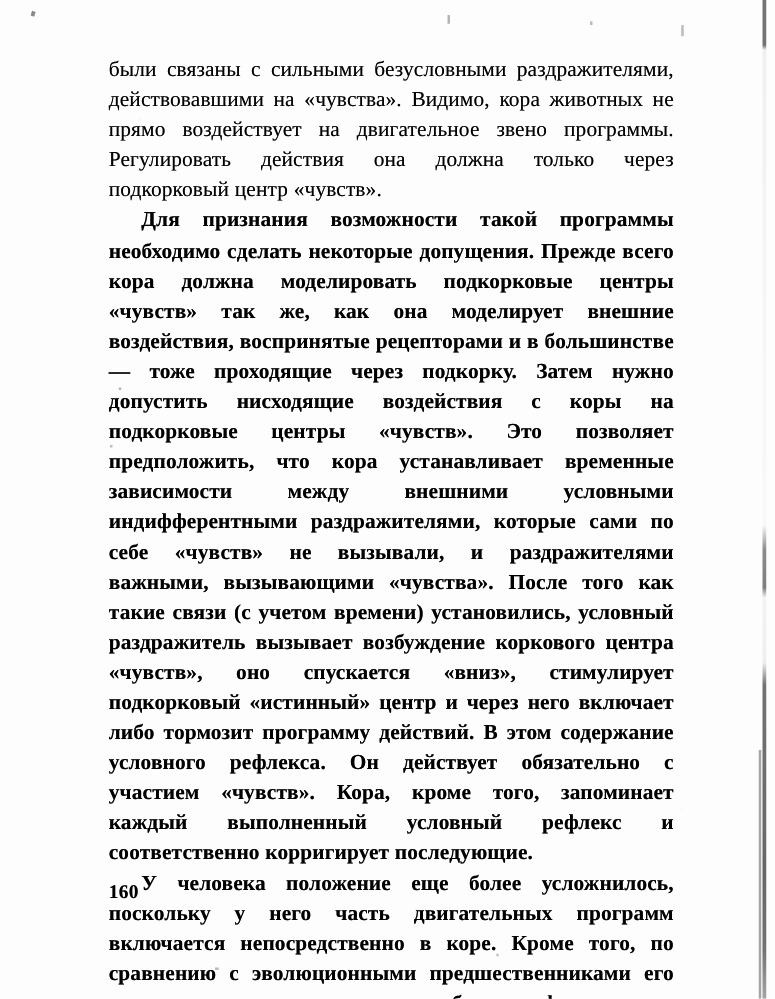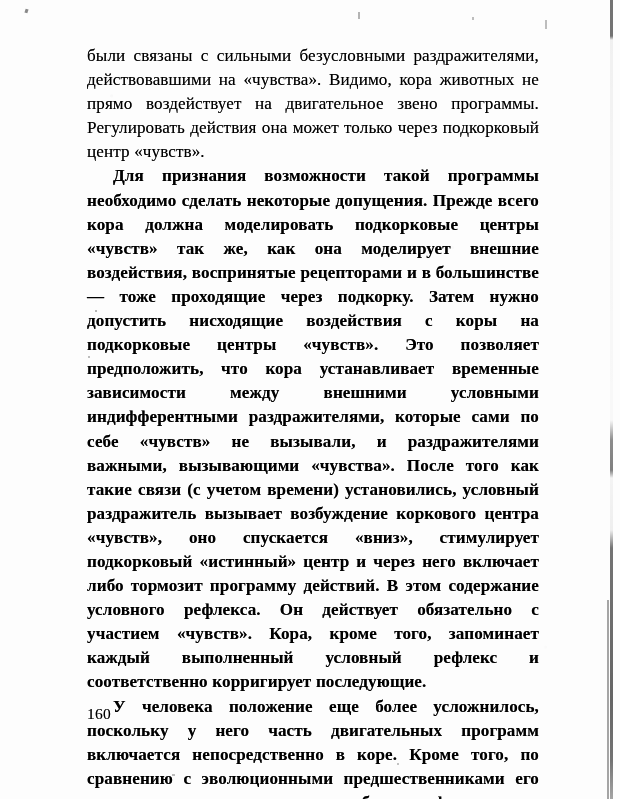--- a/index.html
+++ b/index.html
@@ -112,21 +112,21 @@
 
   .indent {
     text-indent: 26px;
   }
 
   .page-number {
     position: absolute;
     left: 87px;
     top: 705px;
     font-size: 15.5px;
-    font-weight: normal;
+    font-weight: bold;
     letter-spacing: 0.2px;
     text-shadow: 0 0 0.35px rgba(0,0,0,0.5);
     text-align: right;
   }
 </style>
 </head>
 <body>
 
 <div class="page">
 
@@ -140,20 +140,20 @@
   <div class="speck speck-f"></div>
   <div class="speck speck-g"></div>
   <div class="speck speck-h"></div>
   <div class="speck speck-i"></div>
   <div class="speck speck-j"></div>
 
   <div class="scan-edge"></div>
   <div class="scan-edge-2"></div>
 
   <div class="text-block">
-    <p class="para">были связаны с сильными безусловными раздражителями, действовавшими на «чувства». Видимо, кора животных не прямо воздействует на двигательное звено программы. Регулировать действия она может только через подкорковый центр «чувств».</p>
+    <p class="para">были связаны с сильными безусловными раздражителями, действовавшими на «чувства». Видимо, кора животных не прямо воздействует на двигательное звено программы. Регулировать действия она должна только через подкорковый центр «чувств».</p>
     <p class="para indent">Для признания возможности такой программы необходимо сделать некоторые допущения. Прежде всего кора должна моделировать подкорковые центры «чувств» так же, как она моделирует внешние воздействия, воспринятые рецепторами и в большинстве — тоже проходящие через подкорку. Затем нужно допустить нисходящие воздействия с коры на подкорковые центры «чувств». Это позволяет предположить, что кора устанавливает временные зависимости между внешними условными индифферентными раздражителями, которые сами по себе «чувств» не вызывали, и раздражителями важными, вызывающими «чувства». После того как такие связи (с учетом времени) установились, условный раздражитель вызывает возбуждение коркового центра «чувств», оно спускается «вниз», стимулирует подкорковый «истинный» центр и через него включает либо тормозит программу действий. В этом содержание условного рефлекса. Он действует обязательно с участием «чувств». Кора, кроме того, запоминает каждый выполненный условный рефлекс и соответственно корригирует последующие.</p>
     <p class="para indent">У человека положение еще более усложнилось, поскольку у него часть двигательных программ включается непосредственно в коре. Кроме того, по сравнению с эволюционными предшественниками его возможности в отношении переработки информации — равно внутренней и внешней — сильно возросли. Однако принцип коркового моделирования чувств у него остался. Постараемся несколько разобраться в этом вопросе.</p>
   </div>
 
   <div class="page-number">160</div>
 
 </div>
 
 </body></html>

